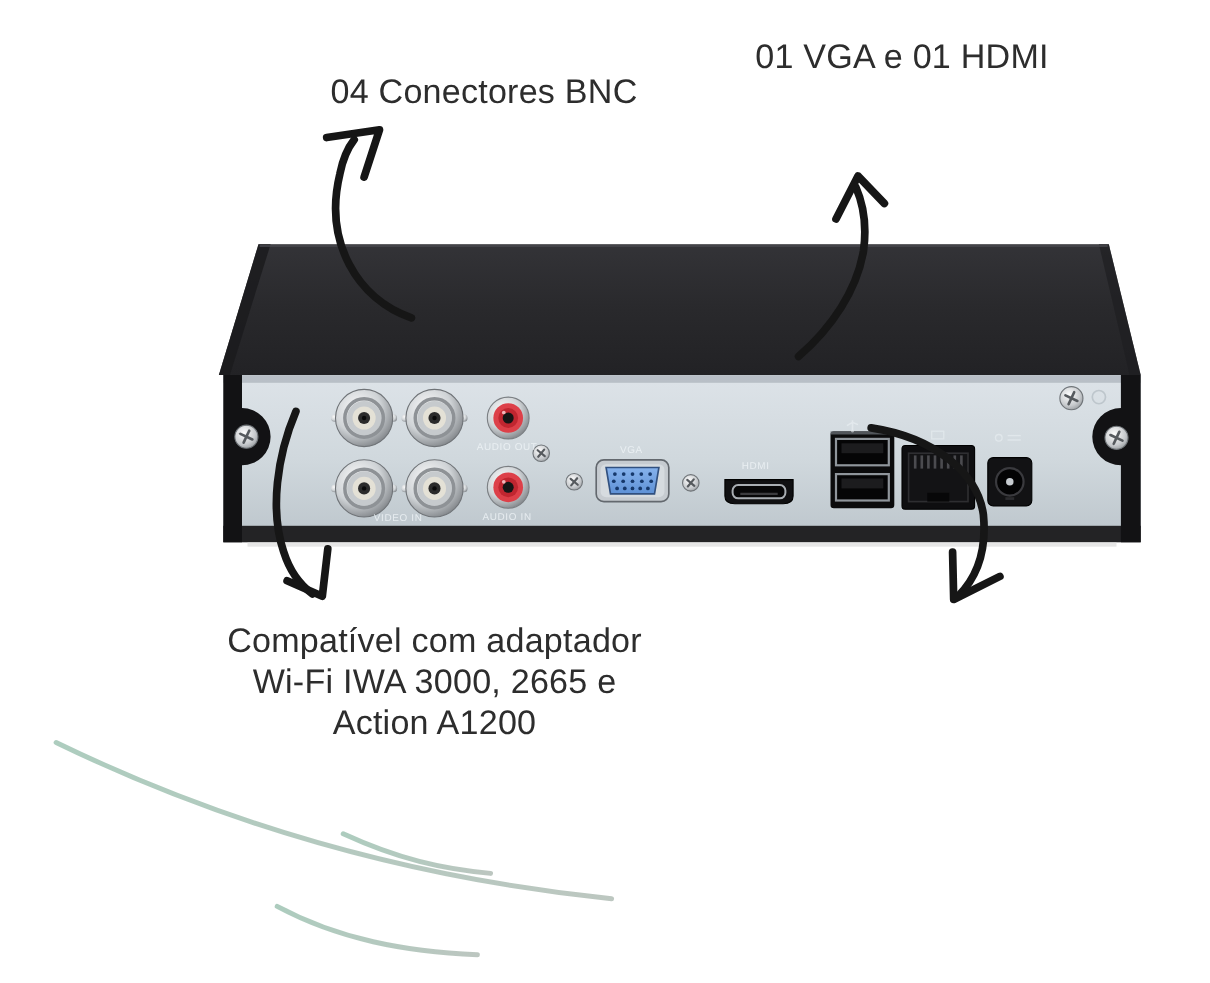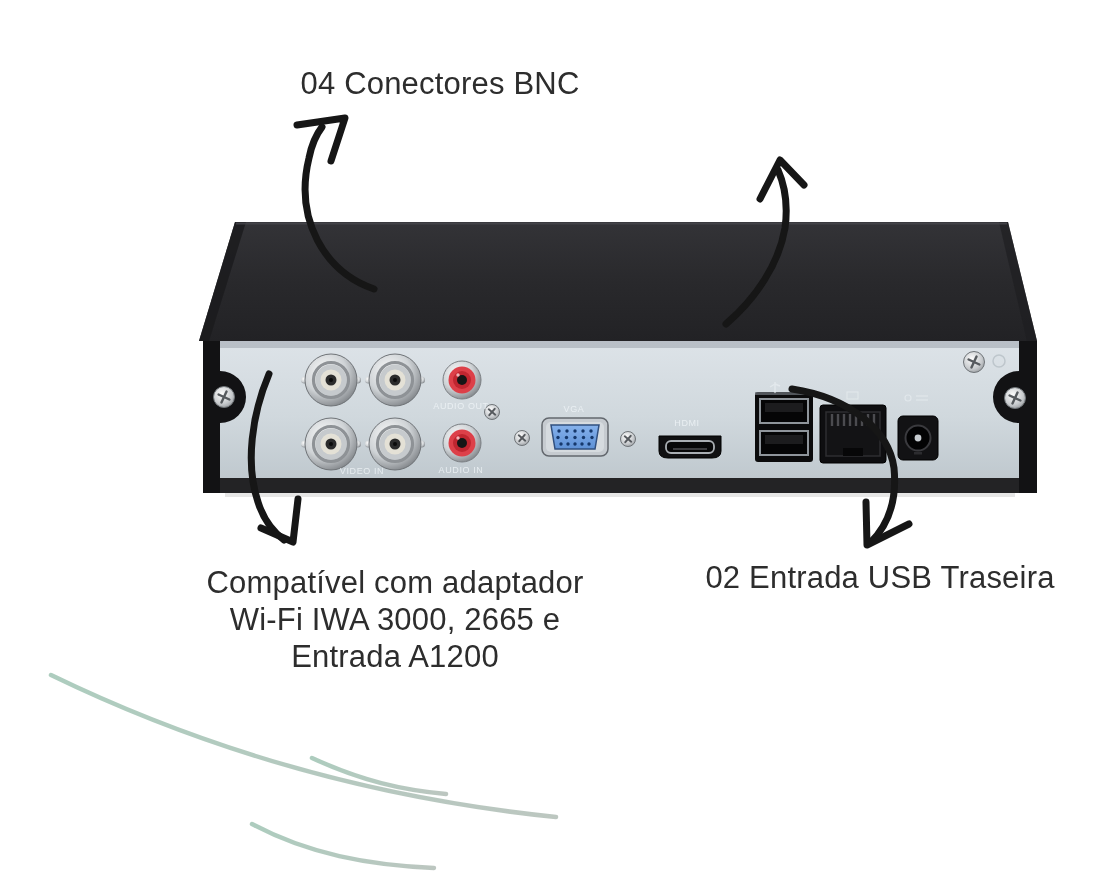--- a/index.html
+++ b/index.html
@@ -245,25 +245,23 @@
         <path d="M866,502 L867,545 L909,524"></path>
       </g>
     </g>
   </svg>
 
   <div class="note t1">
     <div>04 Conectores BNC</div>
   </div>
 
   <div class="note t2">
+    <div>01 VGA e 01 HDMI</div>
   </div>
 
   <div class="note t3">
     <div>Compatível com adaptador</div>
     <div>Wi-Fi IWA 3000, 2665 e</div>
-    <div>Entrada A1200</div>
+    <div>Action A1200</div>
   </div>
 
-  <div class="note t4">
-    <div>02 Entrada USB Traseira</div>
-  </div>
 
 </div>
 
 </body></html>

